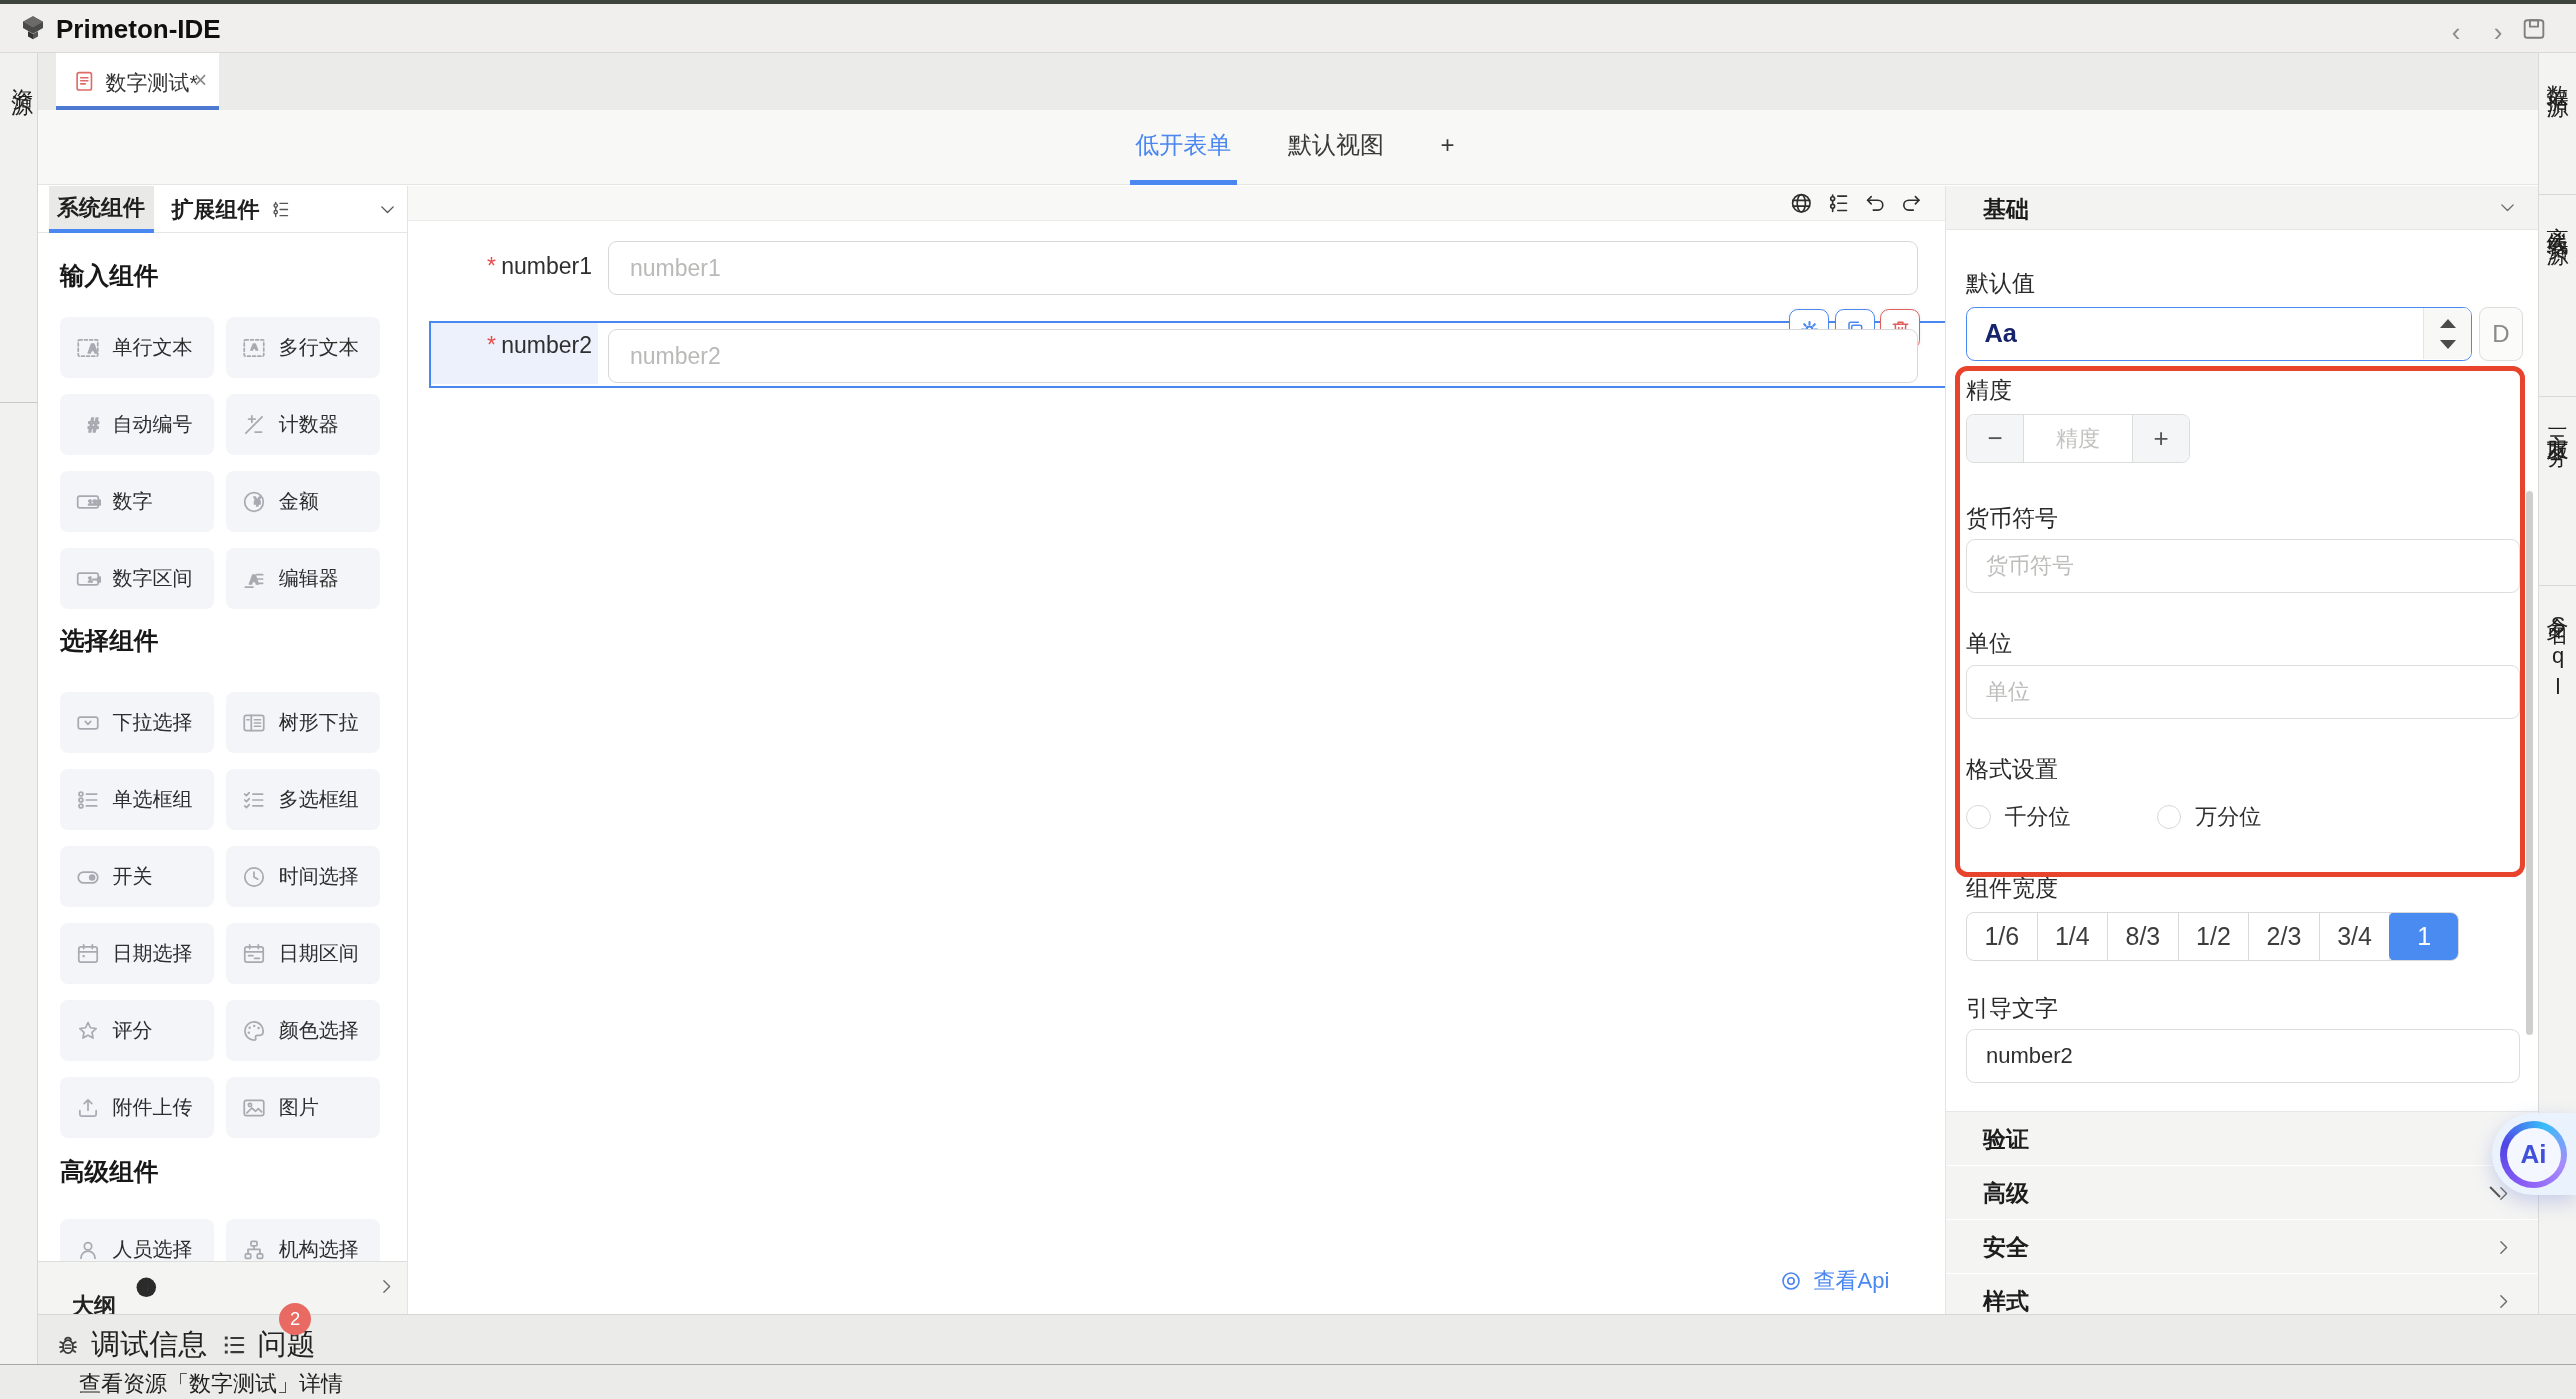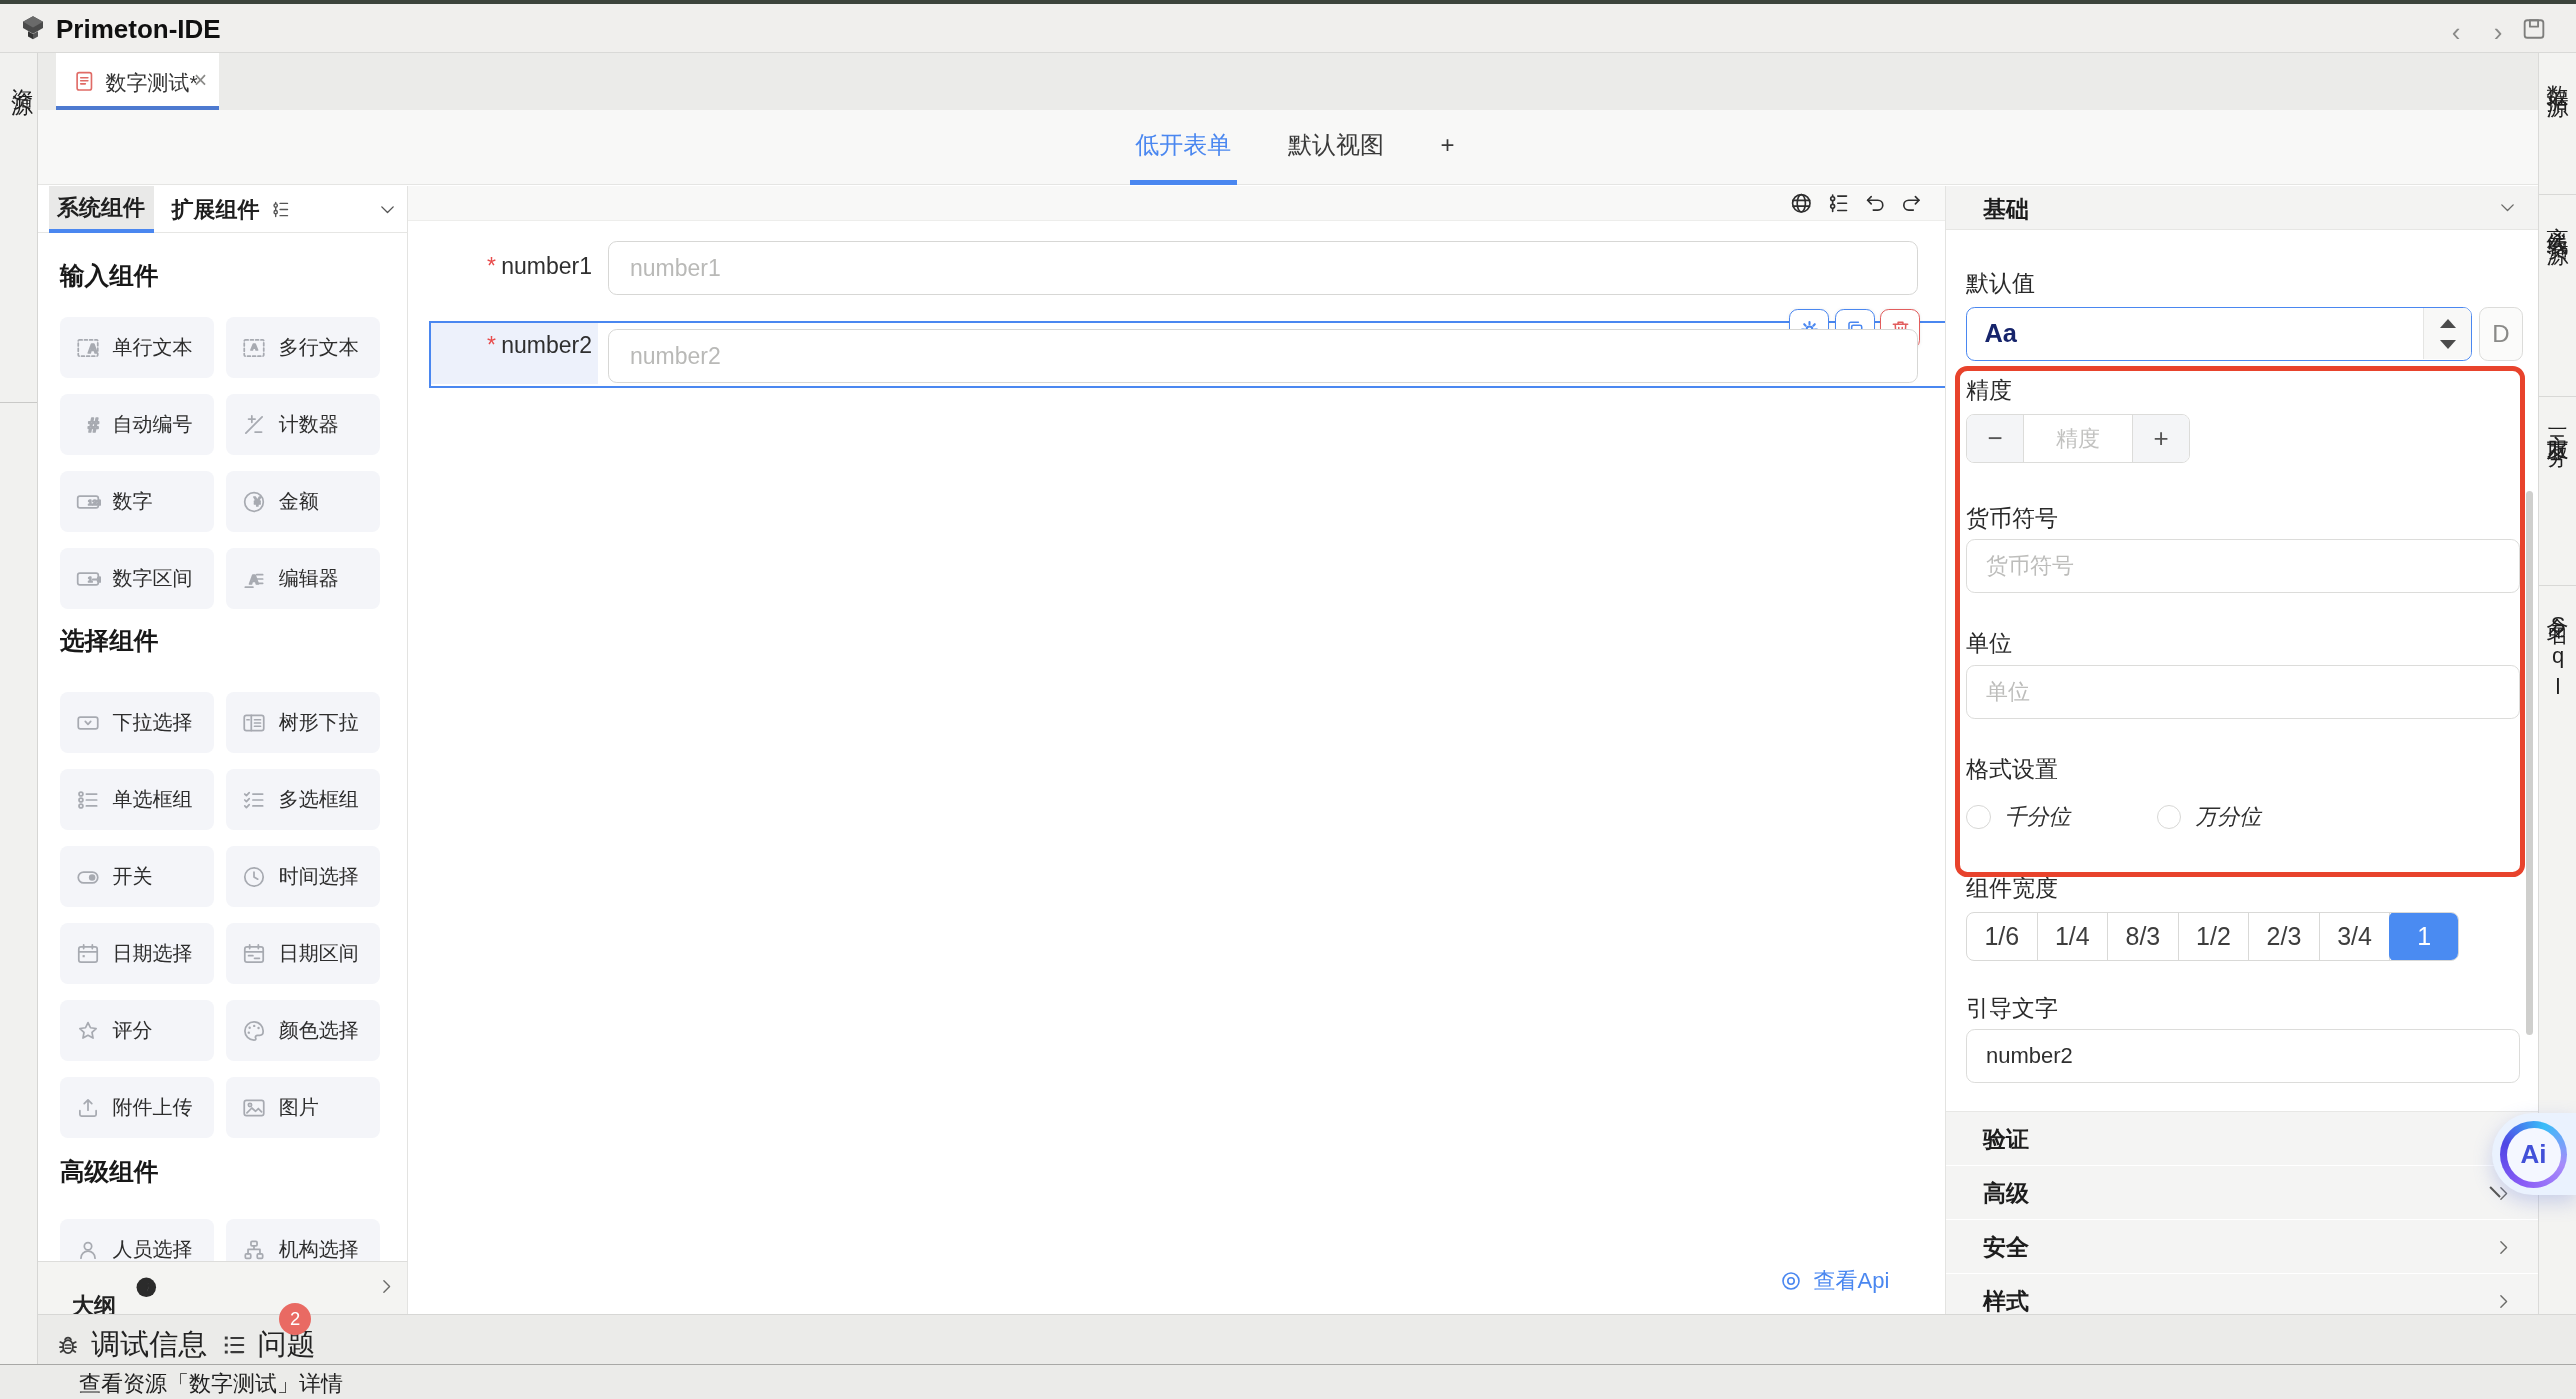--- a/index.html
+++ b/index.html
@@ -91,21 +91,21 @@
   .spin-up{top:10.5px;border-bottom:9.6px solid #4b4b4b;}
   .spin-dn{bottom:10.5px;border-top:9.6px solid #4b4b4b;}
   .dbtn{position:absolute;left:533px;top:121px;width:44px;height:54px;border:0.9px solid #dcdcda;border-radius:8.8px;background:#fbfbfa;box-sizing:border-box;font-size:24px;color:#8a8a88;display:flex;align-items:center;justify-content:center;cursor:pointer;}
   .stepper{position:absolute;left:20px;top:228px;width:224px;height:49px;border:0.9px solid #dcdcda;border-radius:8px;display:flex;box-sizing:border-box;overflow:hidden;background:#fff;}
   .stepper .side{width:56px;background:#f4f5f7;display:flex;align-items:center;justify-content:center;font-size:26px;color:#555;cursor:pointer;}
   .stepper .side.l{border-right:0.9px solid #dcdcda;}
   .stepper .side.r{border-left:0.9px solid #dcdcda;}
   .stepper input{flex:1;border:none;outline:none;text-align:center;font-size:22px;color:#2f2f2f;background:#fff;min-width:0;font-family:inherit;}
   .stepper input::placeholder{color:#c2c2c0;}
   .radiorow{position:absolute;left:20px;top:616px;display:flex;gap:86px;}
-  .radio{display:flex;align-items:center;gap:14px;cursor:pointer;font-style:italic;}
+  .radio{display:flex;align-items:center;gap:14px;cursor:pointer;}
   .radio .circ{width:24.6px;height:24.6px;border-radius:50%;border:1.8px solid #d8d8d6;background:#fff;box-sizing:border-box;}
   .radio .rl{font-size:22px;color:#2f2f2f;}
   .widthgrp{position:absolute;left:20px;top:726px;width:493px;height:49px;border:0.9px solid #d9d9d7;border-radius:8px;display:flex;box-sizing:border-box;overflow:hidden;background:#fff;}
   .wcell{flex:1;display:flex;align-items:center;justify-content:center;font-size:25px;color:#3d3d3d;border-right:0.9px solid #d9d9d7;cursor:pointer;}
   .wcell:last-child{border-right:none;}
   .wcell.active{background:#4a8bf2;color:#fff;border-radius:6.1px;margin:-0.9px;border:none;z-index:1;}
   .secrows{position:absolute;left:0;top:925px;width:100%;border-top:0.9px solid #e7e7e5;}
   .secrow{height:54px;background:#f4f4f3;border-bottom:1.8px solid #fff;position:relative;cursor:pointer;box-sizing:border-box;}
   .secrow .t{position:absolute;left:37px;top:12.3px;font-size:23px;font-weight:600;color:#1d1d1d;}
   .secrow svg{position:absolute;right:24.6px;top:16.7px;width:21px;height:21px;}

